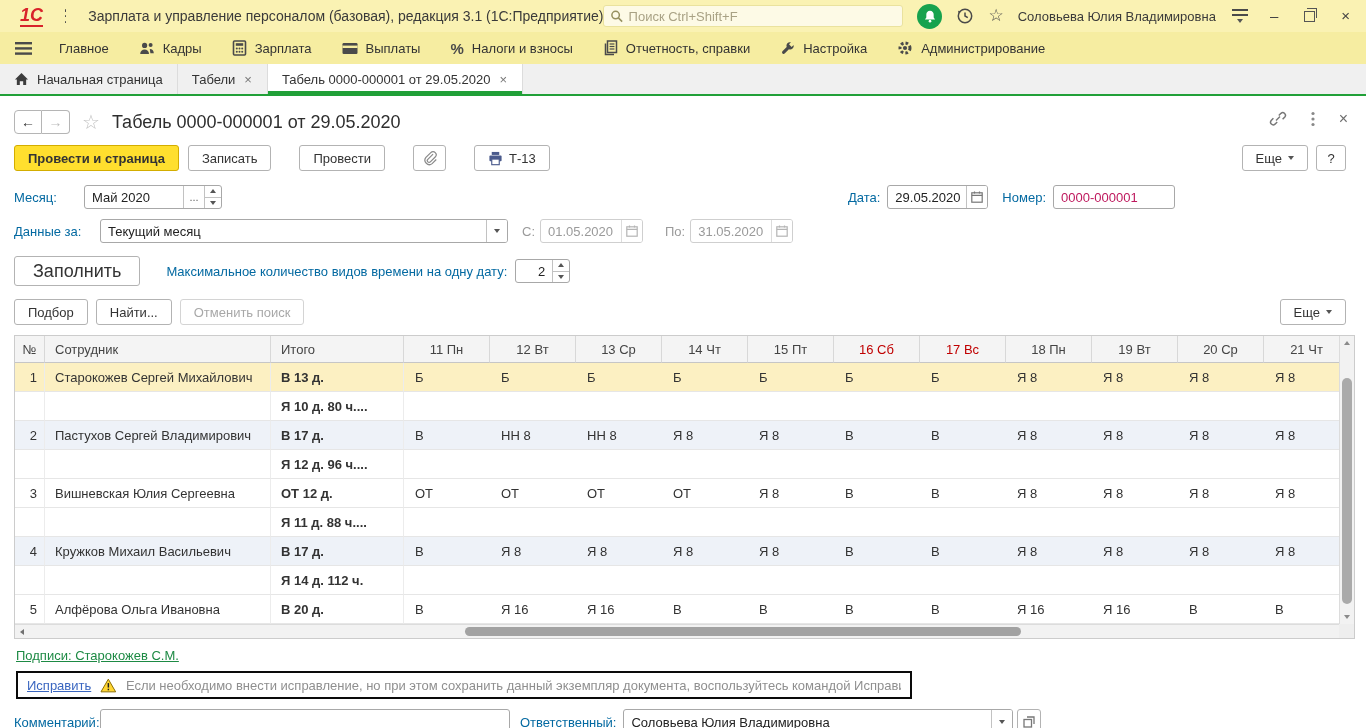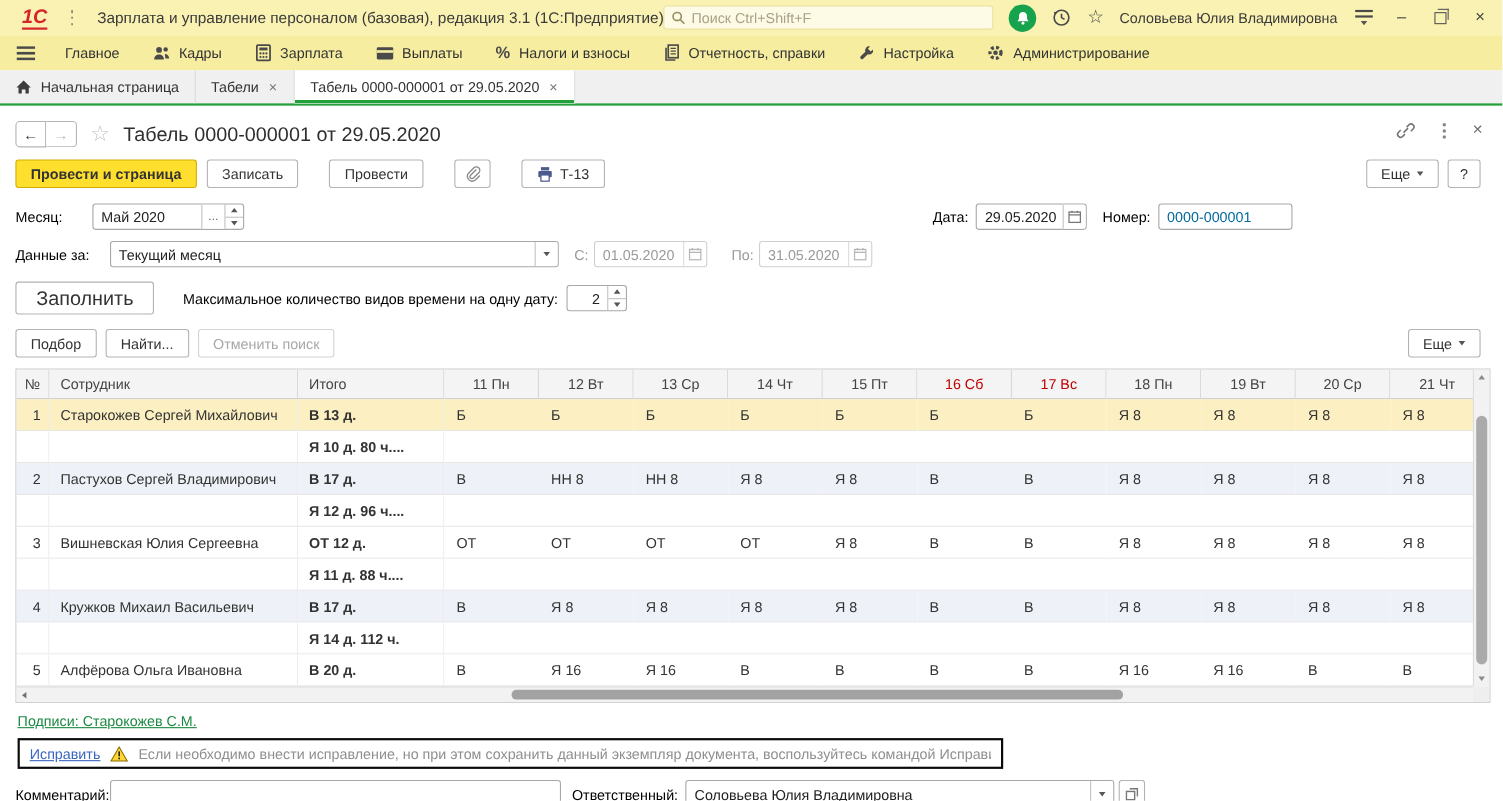--- a/index.html
+++ b/index.html
@@ -61,33 +61,33 @@
   .btn.primary { background:#ffdf2e; border-color:#d3ad00; font-weight:bold; }
   .btn.disabled { color:#a8a8a8; border-color:#d4d4d4; cursor:default; }
   .btn.big { height:30px; font-size:18px; padding:0 18px; }
   .iconbtn { padding:0 8px; }
 
   .toolbar { display:flex; align-items:center; margin-top:9px; gap:9px; position:relative; }
   .toolbar .gap { width:10px; }
   .tb-far { position:absolute; right:20px; display:flex; gap:8px; }
 
   .fieldrow { display:flex; align-items:center; margin-top:12px; position:relative; }
-  .flabel { color:#000000; white-space:nowrap; }
+  .flabel { color:#0369a1; white-space:nowrap; }
   .flabel.dim, .dim { color:#9a9a9a; }
 
   .ctl { display:inline-flex; align-items:stretch; height:24px; background:#fff; border:1px solid #a8a8a8; border-radius:3px; overflow:hidden; }
   .ctl.dis { border-color:#cfcfcf; }
   .ctl .seg { display:flex; align-items:center; padding:0 7px; font-size:13px; color:#222; }
   .ctl.dis .seg { color:#9a9a9a; }
   .ctl .tool { width:21px; border-left:1px solid #c2c2c2; display:flex; align-items:center; justify-content:center; color:#666; font-size:11px; cursor:pointer; background:#fff; }
   .ctl.dis .tool { border-left-color:#dcdcdc; }
   .spin { width:17px; display:flex; flex-direction:column; border-left:1px solid #c2c2c2; }
   .spin i { flex:1; display:flex; align-items:center; justify-content:center; cursor:pointer; }
   .spin i + i { border-top:1px solid #c2c2c2; }
-  .input { height:24px; border:1px solid #a8a8a8; border-radius:3px; padding:0 7px; font-size:13px; color:#0369a1;
+  .input { height:24px; border:1px solid #a8a8a8; border-radius:3px; padding:0 7px; font-size:13px; color:#be185d;
     font-family:"Liberation Sans", sans-serif; outline:none; }
 
   
   .grid-wrap { position:relative; width:1341px; margin-top:10px; border:1px solid #ccc; height:304px; }
   .grid-inner { width:1326px; overflow:hidden; }
   .grow { display:grid; grid-template-columns:30px 226px 133px repeat(11, 86px); width:1335px; }
   .gc { height:29px; display:flex; align-items:center; font-size:13px; color:#333; border-bottom:1px solid #e6e6e6; overflow:hidden; white-space:nowrap; background:#fff; }
   .ghead .gc { height:27px; background:#f4f4f4; border-bottom:1px solid #c6c6c6; border-right:1px solid #d8d8d8; color:#444; }
   .ghead .c-num { justify-content:center; }
   .ghead .c-name, .ghead .c-total { padding-left:10px; }

